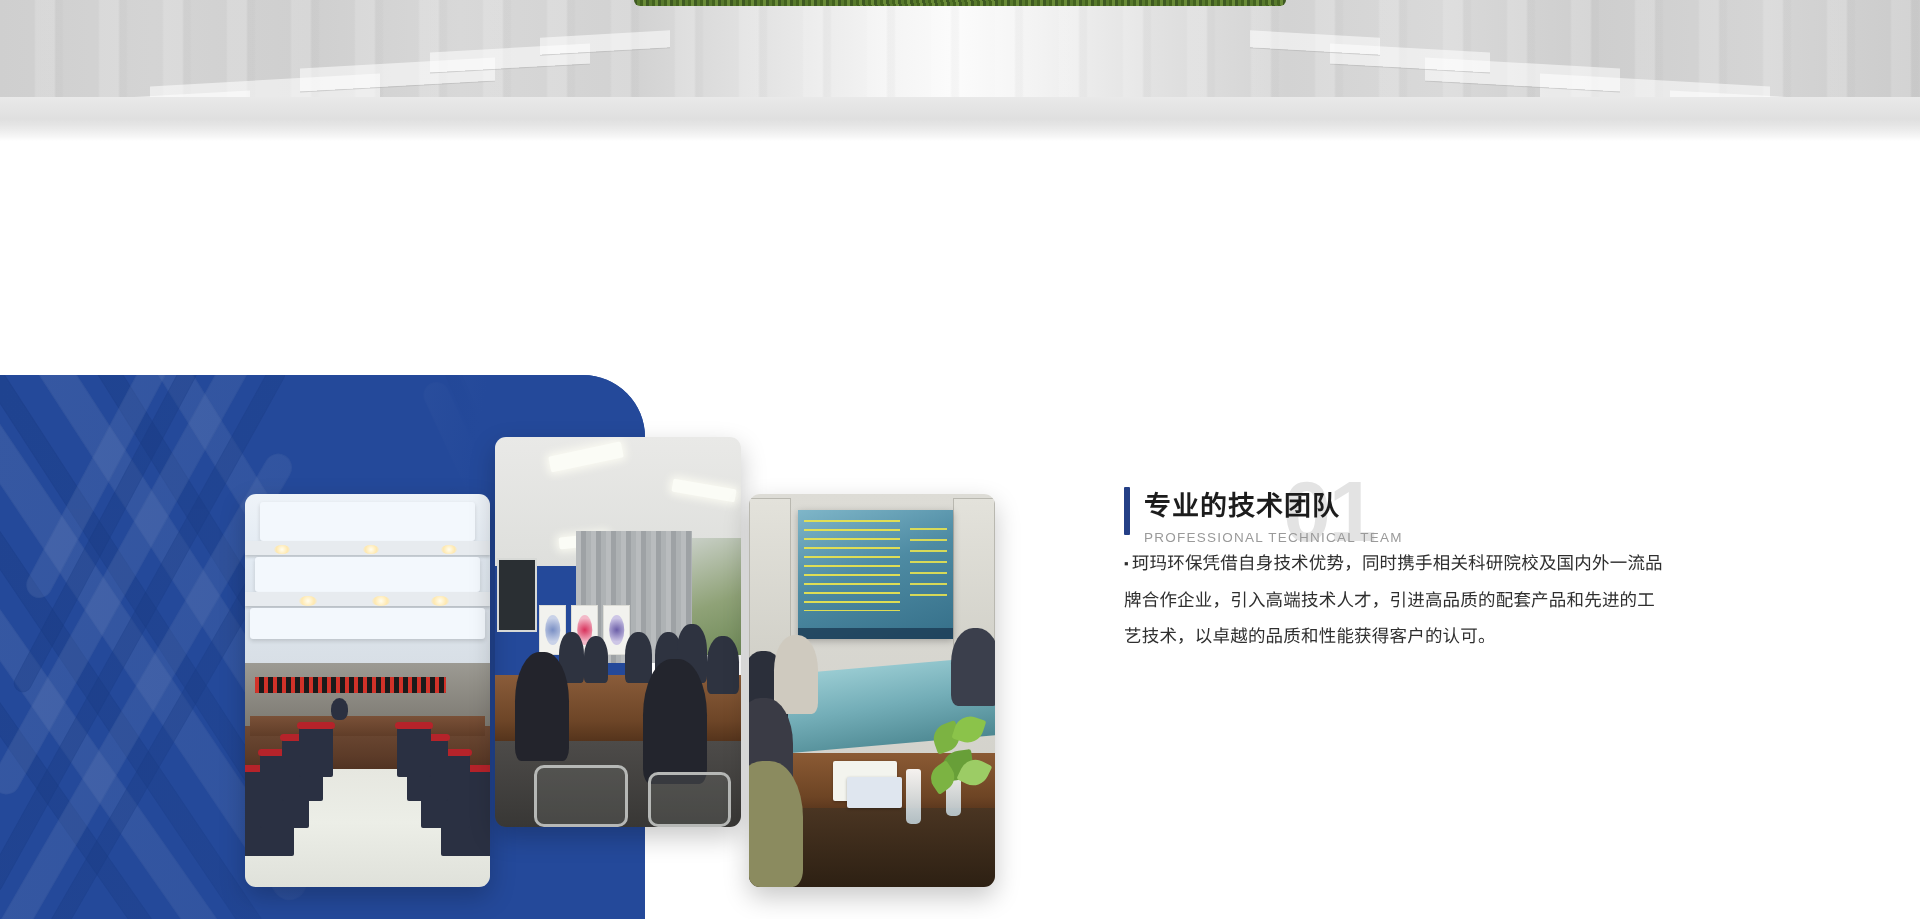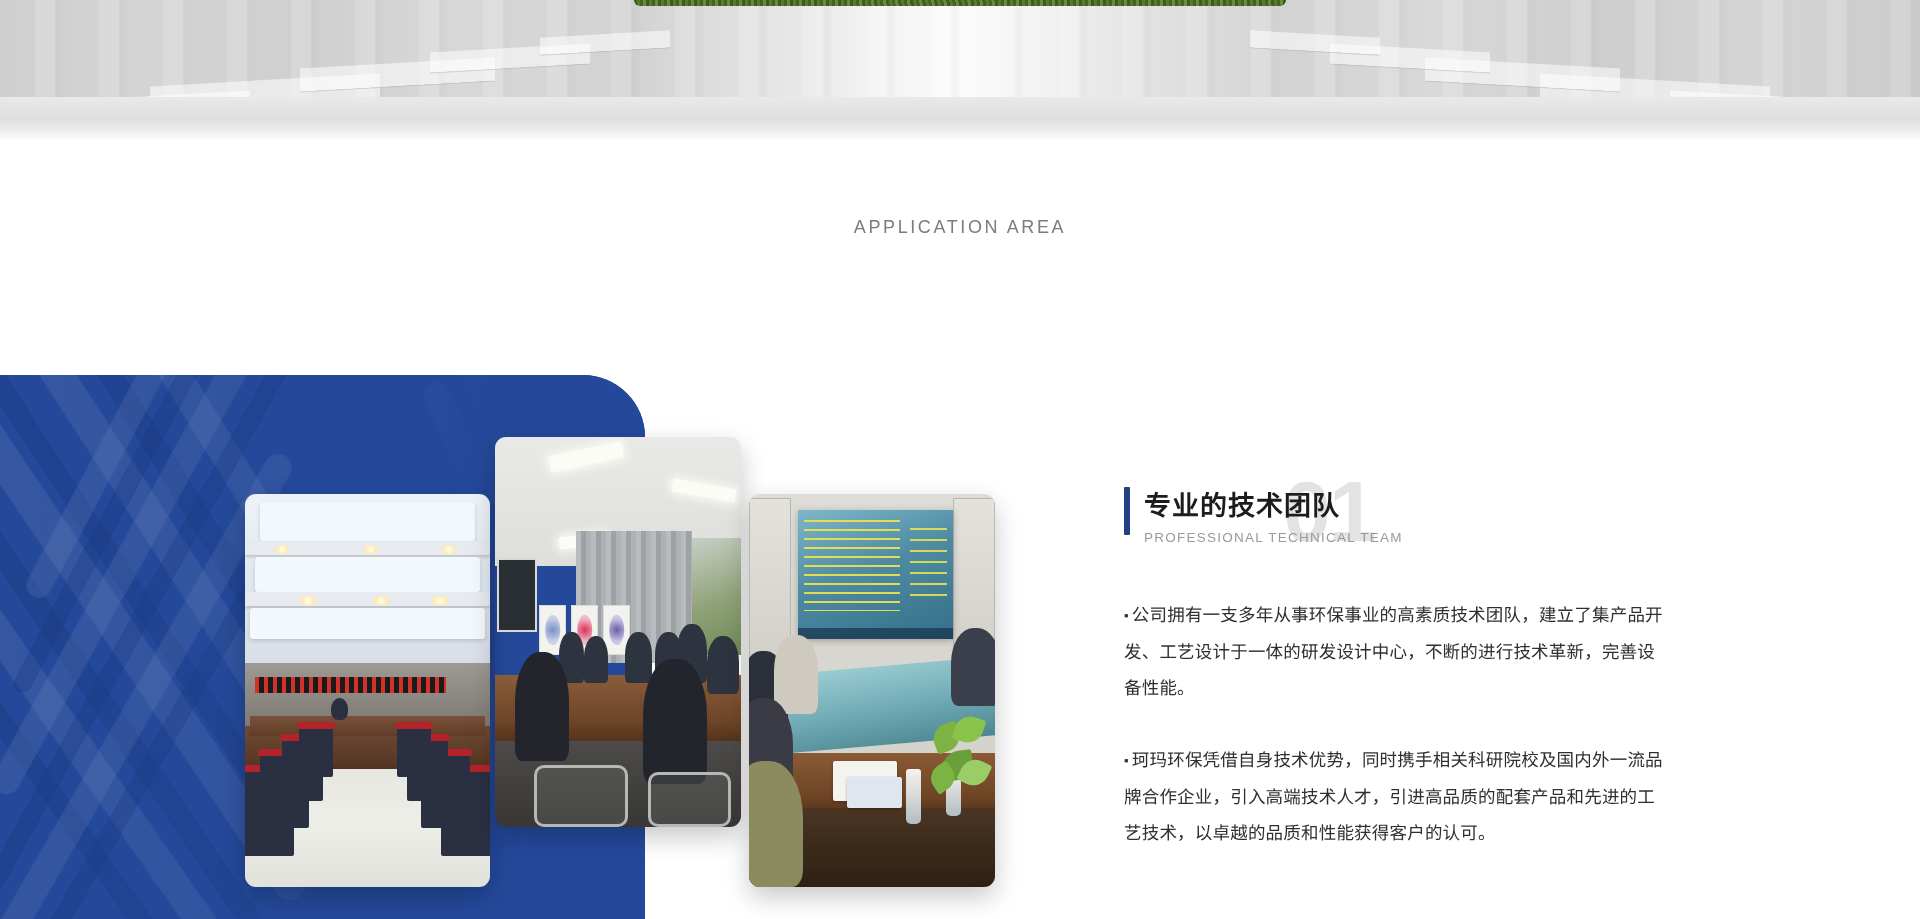--- a/index.html
+++ b/index.html
@@ -226,21 +226,20 @@
     <div class="step sR1"></div>
     <div class="step sR2"></div>
     <div class="step sR3"></div>
     <div class="step sR4"></div>
     <div class="step sR5"></div>
     <div class="banner-floor"></div>
     <div class="banner-fade"></div>
   </div>
 
   <div class="section-head">
-    <p class="section-sub">APPLICATION AREA</p>
   </div>
 
   <div class="blue-panel">
     <div class="lattice">
       <div class="band" style="left:-120px; top:-40px;  width:560px; height:30px; transform:rotate(58deg);"></div>
       <div class="band dark" style="left:-150px; top:20px;  width:560px; height:22px; transform:rotate(58deg);"></div>
       <div class="band" style="left:-170px; top:95px;  width:600px; height:32px; transform:rotate(57deg);"></div>
       <div class="band dark" style="left:-190px; top:170px; width:600px; height:20px; transform:rotate(57deg);"></div>
       <div class="band" style="left:-200px; top:240px; width:640px; height:34px; transform:rotate(56deg);"></div>
       <div class="band dark" style="left:-215px; top:320px; width:640px; height:22px; transform:rotate(56deg);"></div>
@@ -357,23 +356,20 @@
 
   <div class="content">
 
     <div class="head-wrap">
       <span class="accent-bar"></span>
       <span class="watermark">01</span>
       <h3 class="head-cn">专业的技术团队</h3>
       <p class="head-en">PROFESSIONAL TECHNICAL TEAM</p>
     </div>
 
-    <p class="para para-1">
-      <span class="bullet">▪</span><span>公司拥有一支多年从事环保事业的高素质技术团队，建立了集产品开发、工艺设计于一体的研发设计中心，不断的进行技术革新，完善设备性能。</span>
-    </p>
 
     <p class="para">
       <span class="bullet">▪</span><span>珂玛环保凭借自身技术优势，同时携手相关科研院校及国内外一流品牌合作企业，引入高端技术人才，引进高品质的配套产品和先进的工艺技术，以卓越的品质和性能获得客户的认可。</span>
     </p>
 
   </div>
 
 </div>
 
 </body></html>

